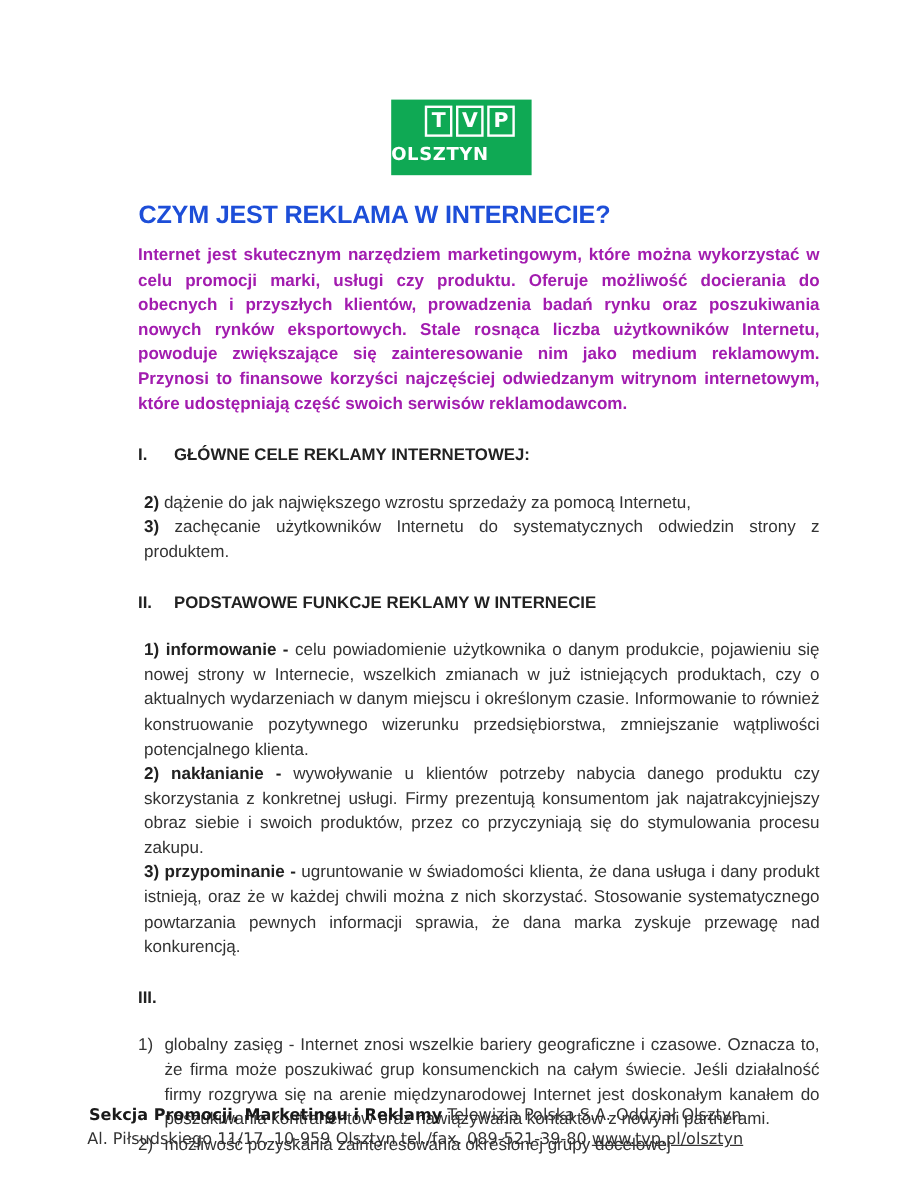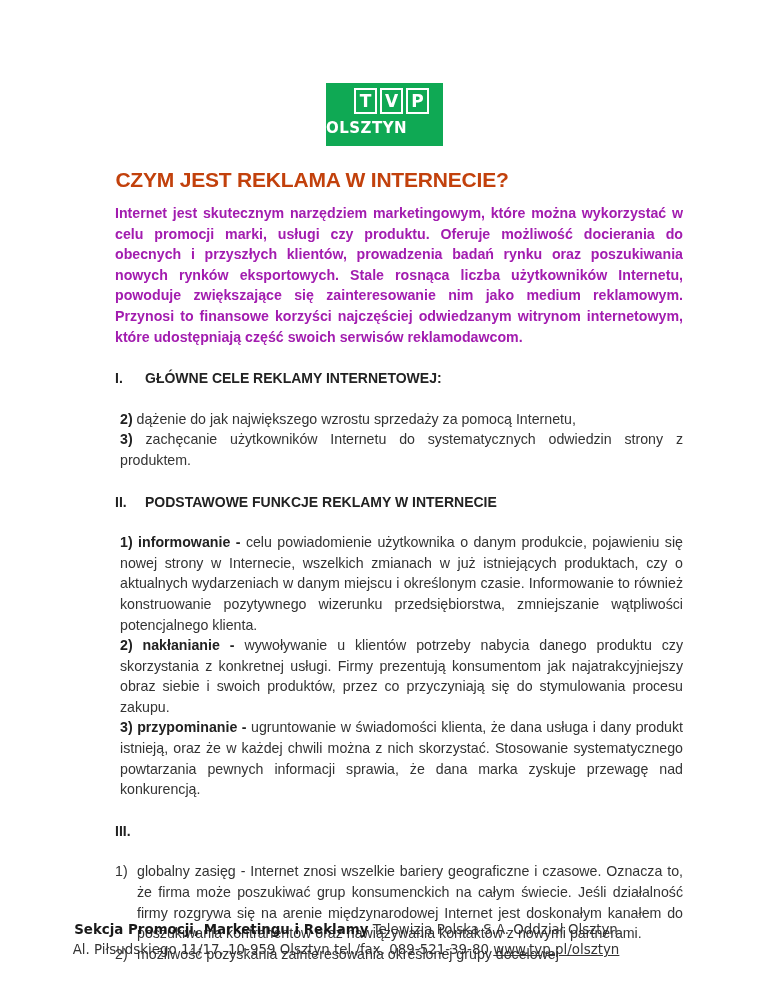--- a/index.html
+++ b/index.html
@@ -8,21 +8,21 @@
   .logo { position: absolute; left: 326px; top: 83px; width: 117px; height: 63px;
           background: #0fa954; }
   .logo-boxes { position: absolute; left: 28px; top: 5px; display: flex; gap: 3px; }
   .logo-box { width: 19px; height: 22px; border: 2px solid #ffffff; color: #ffffff;
               font-weight: bold; font-size: 17px; line-height: 22px; text-align: center;
               font-family: "DejaVu Sans", sans-serif; box-sizing: content-box; }
   .logo-city { position: absolute; left: 0; right: 0; top: 36px; 
                color: #ffffff; font-weight: bold; font-size: 15px; letter-spacing: 0.5px;
                font-family: "DejaVu Sans", sans-serif; }
   .title { position: absolute; left: 0; width: 624px; top: 168px; text-align: center;
-           font-size: 21px; font-weight: bold; color: #c2410c; letter-spacing: -0.2px; }
+           font-size: 21px; font-weight: bold; color: #1d4ed8; letter-spacing: -0.2px; }
   .content { position: absolute; left: 115px; top: 203px; width: 568px;
              font-size: 14.2px; line-height: 20.6px; }
   .intro { font-weight: bold; text-align: justify; margin: 0; color: #a21caf; }
   .section-heading { font-weight: bold; margin: 21px 0 0 0; display: flex; color: #222; font-size: 14px; }
   .section-num { width: 30px; display: inline-block; }
   .section-body { margin: 20px 0 0 5px; text-align: justify; color: #333; }
   .item { margin: 0; text-align: justify; }
   .item b { color: #222; }
   .ol-item { display: flex; text-align: justify; color: #333; }
   .ol-num { width: 22px; flex: none; }

